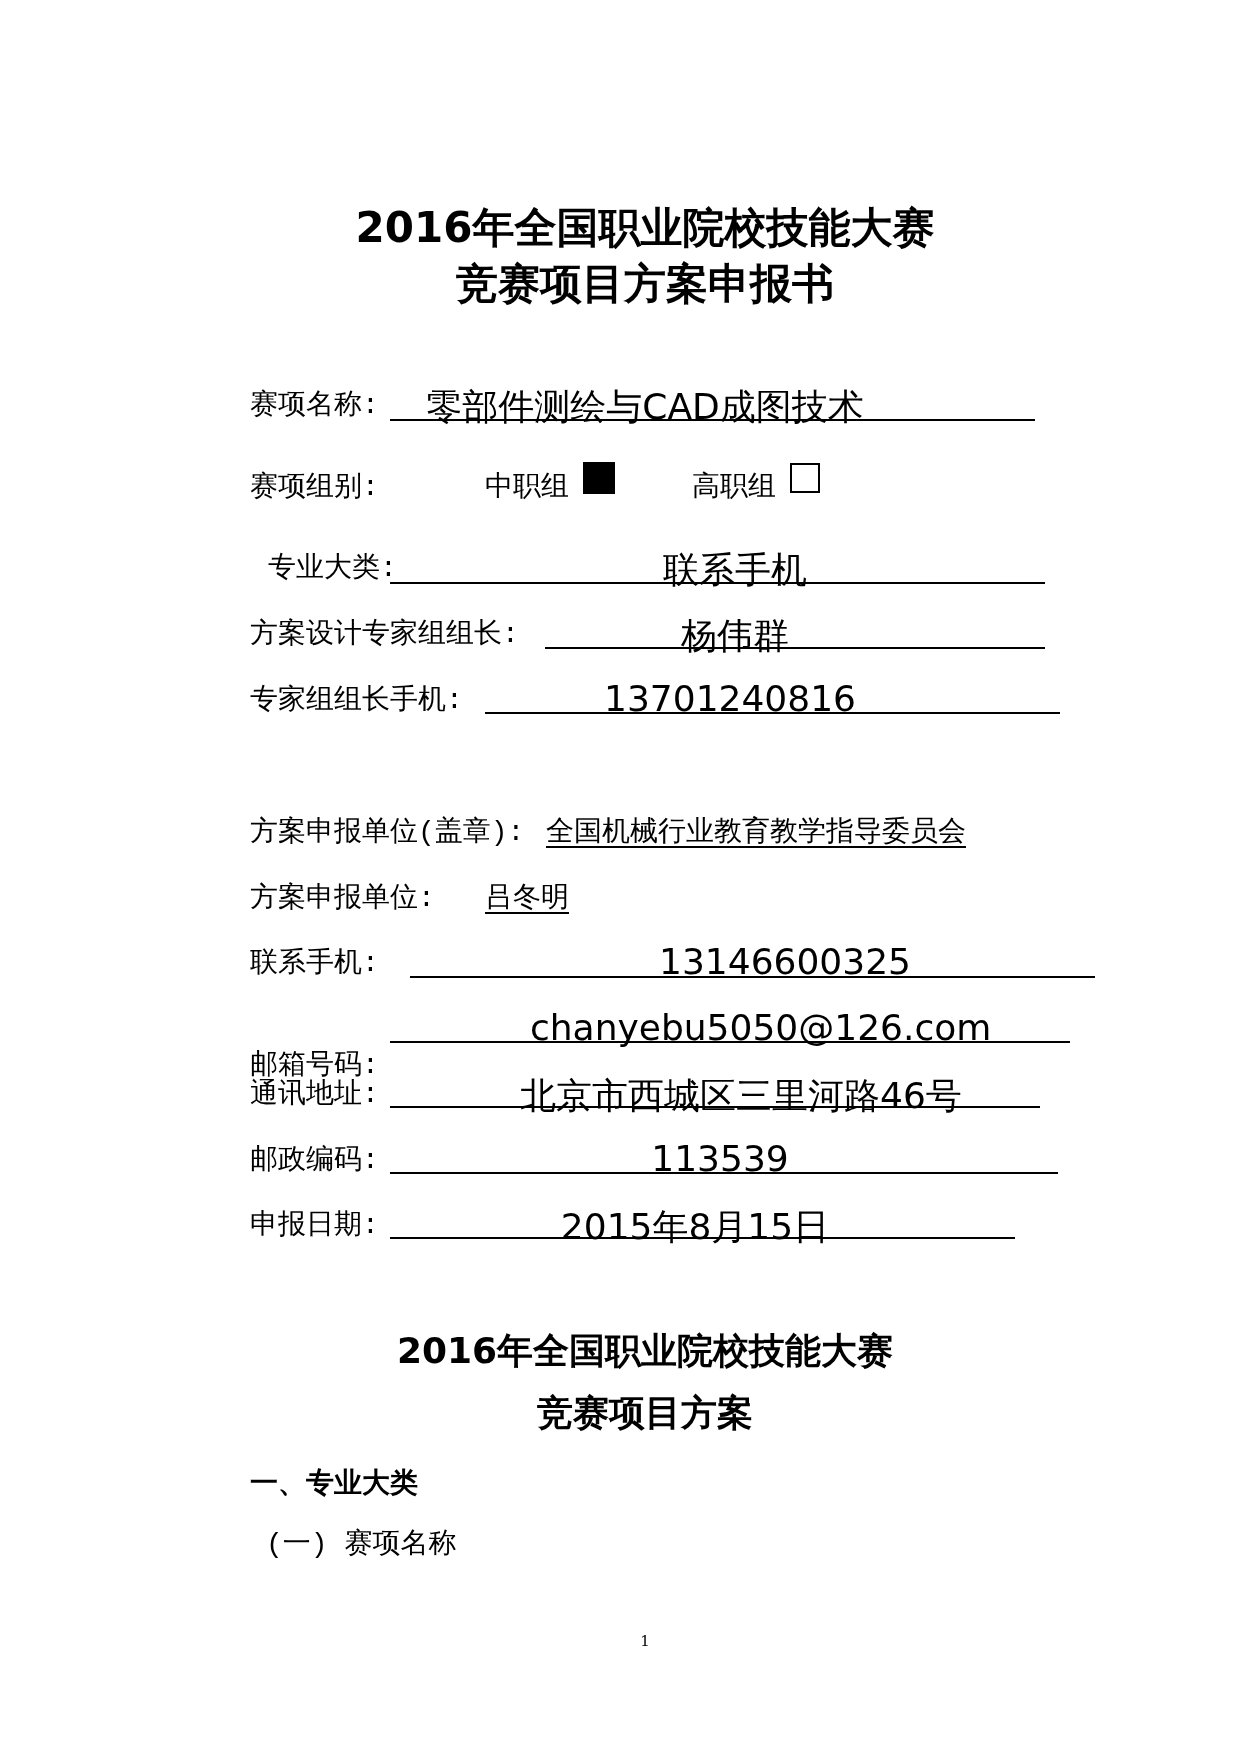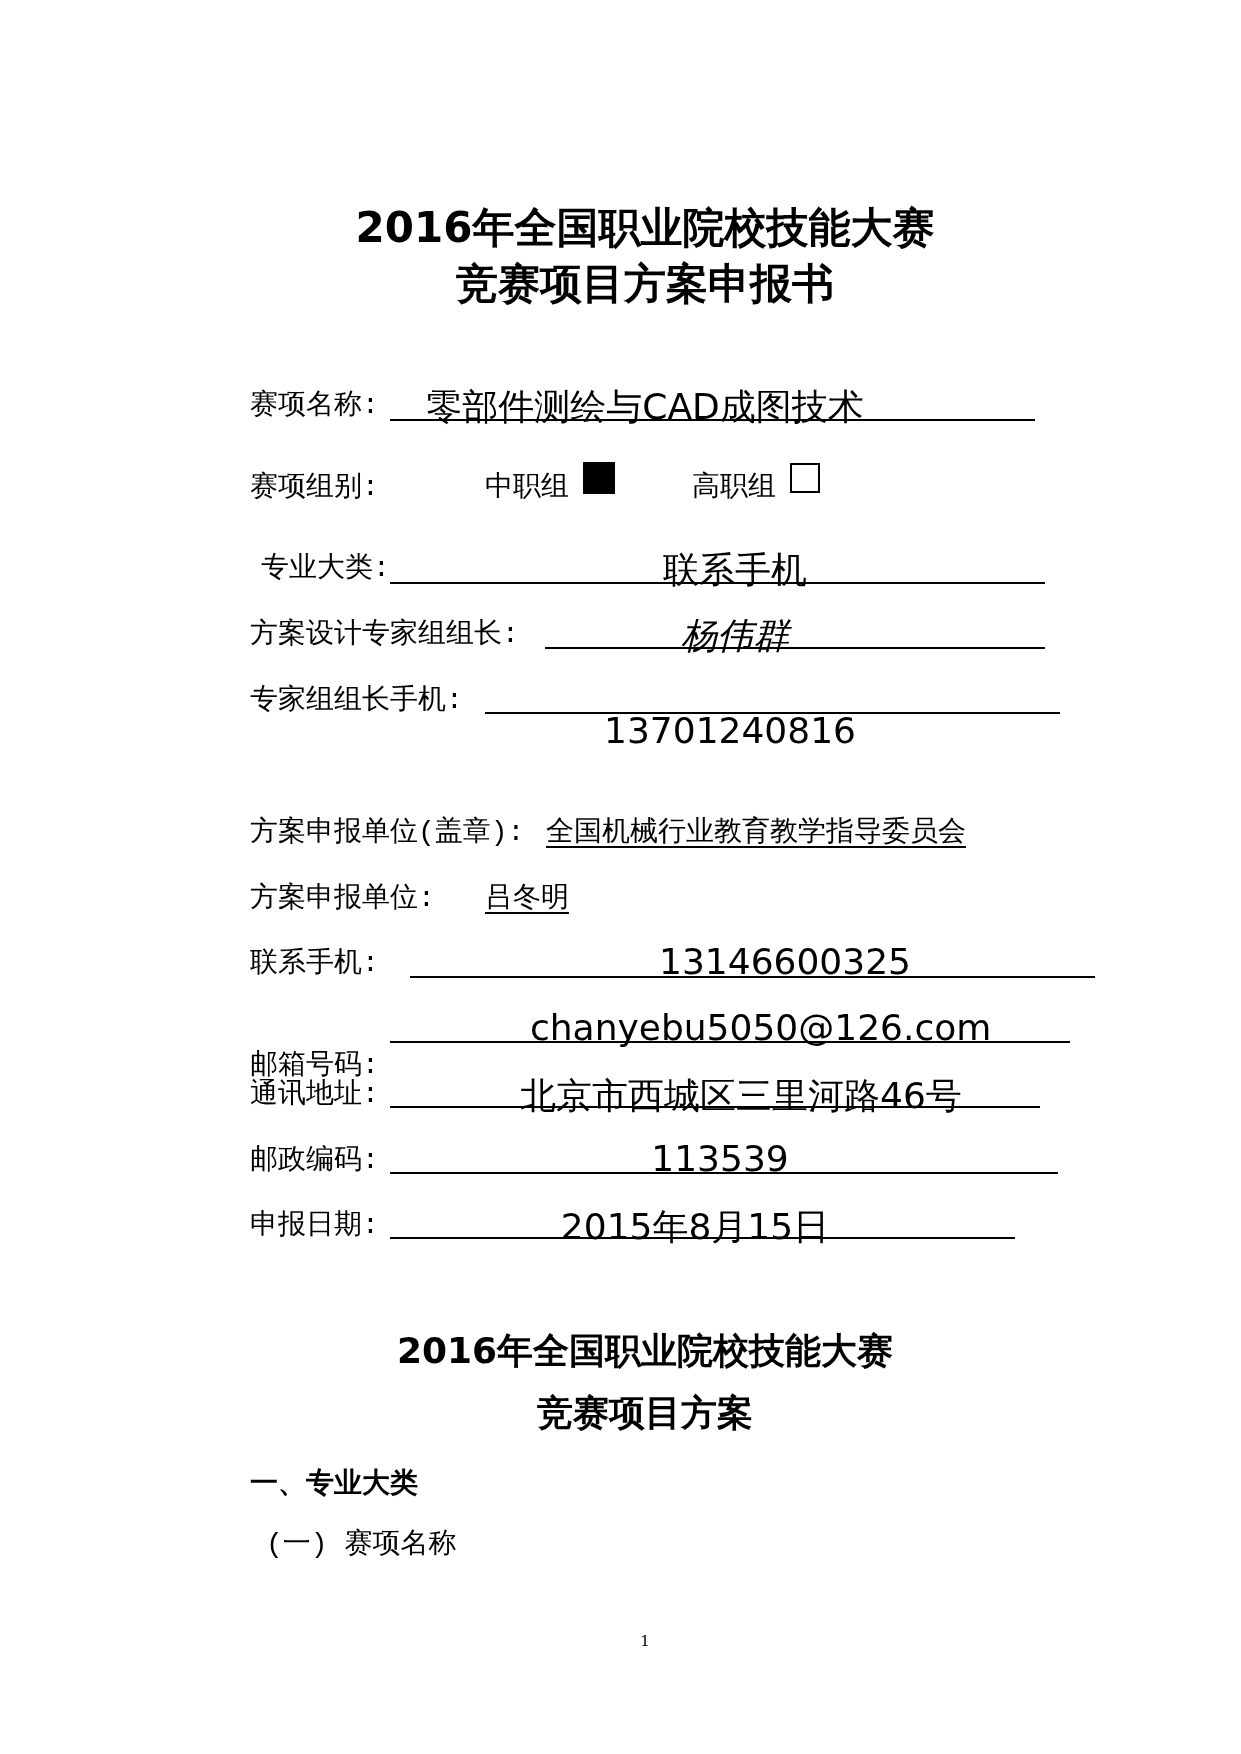--- a/index.html
+++ b/index.html
@@ -28,31 +28,31 @@
 <div class="label" style="left:250px; top:385px;">赛项名称:</div>
 <div class="line" style="left:390px; top:419px; width:645px;"></div>
 <div class="val" style="left:390px; top:383px; width:510px;">零部件测绘与CAD成图技术</div>
 
 <div class="label" style="left:250px; top:467px;">赛项组别:</div>
 <div class="label" style="left:485px; top:467px;">中职组</div>
 <div class="check-filled" style="left:583px; top:462px;"></div>
 <div class="label" style="left:692px; top:467px;">高职组</div>
 <div class="check-empty" style="left:790px; top:463px;"></div>
 
-<div class="label" style="left:261px; top:548px;">专业大类:</div>
+<div class="label" style="left:268px; top:548px;">专业大类:</div>
 <div class="line" style="left:390px; top:582px; width:655px;"></div>
 <div class="val" style="left:610px; top:546px; width:250px;">联系手机</div>
 
 <div class="label" style="left:250px; top:614px;">方案设计专家组组长:</div>
 <div class="line" style="left:545px; top:647px; width:500px;"></div>
-<div class="val" style="left:620px; top:612px; width:230px;font-style:italic;">杨伟群</div>
+<div class="val" style="left:620px; top:612px; width:230px;">杨伟群</div>
 
 <div class="label" style="left:250px; top:680px;">专家组组长手机:</div>
 <div class="line" style="left:485px; top:712px; width:575px;"></div>
-<div class="val" style="left:580px; top:678px; width:300px;margin-top:32px;">13701240816</div>
+<div class="val" style="left:580px; top:678px; width:300px;">13701240816</div>
 
 <div class="label" style="left:250px; top:812px;">方案申报单位(盖章):</div>
 <div class="label ul" style="left:546px; top:812px;">全国机械行业教育教学指导委员会</div>
 
 <div class="label" style="left:250px; top:878px;">方案申报单位:</div>
 <div class="label ul" style="left:485px; top:878px;">吕冬明</div>
 
 <div class="label" style="left:250px; top:943px;">联系手机:</div>
 <div class="line" style="left:410px; top:976px; width:685px;"></div>
 <div class="val" style="left:640px; top:941px; width:290px;">13146600325</div>

